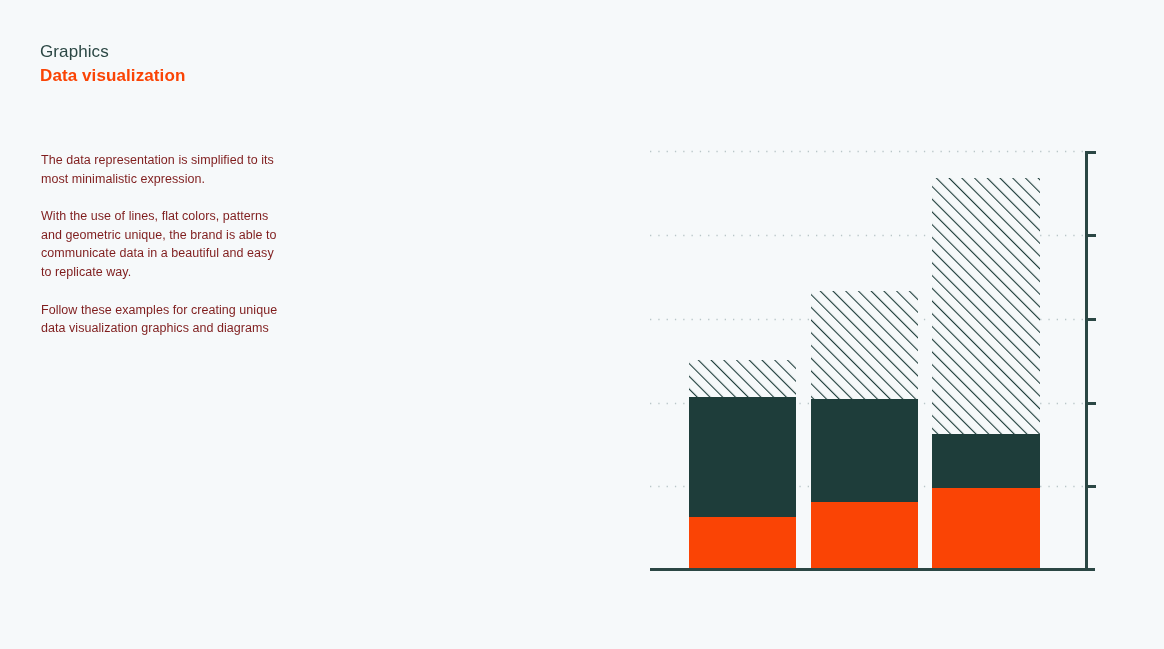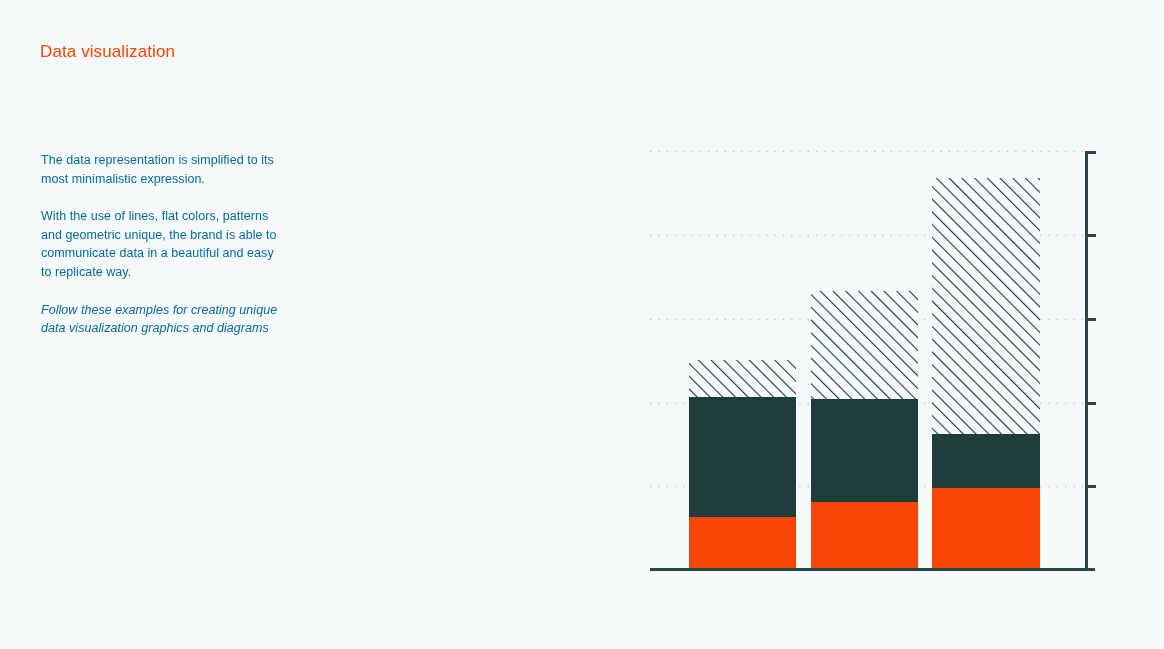--- a/index.html
+++ b/index.html
@@ -26,56 +26,57 @@
     font-size: 17px;
     line-height: 24px;
     color: #2b4744;
     letter-spacing: 0.1px;
   }
   #heading-block .subtitle {
     font-size: 17px;
     line-height: 24px;
     color: #fa4405;
     letter-spacing: 0.1px;
+    font-weight: bold;
   }
 
   #body-copy {
     position: absolute;
     left: 41px;
     top: 151px;
     width: 245px;
-    color: #0369a1;
+    color: #7f1d1d;
     font-size: 12.5px;
     line-height: 18.6px;
     letter-spacing: 0.05px;
   }
   #body-copy p {
     margin: 0 0 19px 0;
   }
   #body-copy p:last-child {
     margin-bottom: 16px;
-    font-style: italic;
   }
 
   
   #chart {
     position: absolute;
     left: 648px;
     top: 145px;
     width: 448px;
     height: 432px;
   }
   #chart-svg {
     display: block;
   }
 </style>
 </head>
 <body>
 
 <div id="heading-block">
+  <div class="title">Graphics</div>
   <div class="subtitle">Data visualization</div>
 </div>
 
 <div id="body-copy">
   <p>The data representation is simplified to its most minimalistic expression.</p>
   <p>With the use of lines, flat colors, patterns and geometric unique, the brand is able to communicate data in a beautiful and easy to replicate way.</p>
   <p>Follow these examples for creating unique data visualization graphics and diagrams</p>
 </div>
 
 <div id="chart">

